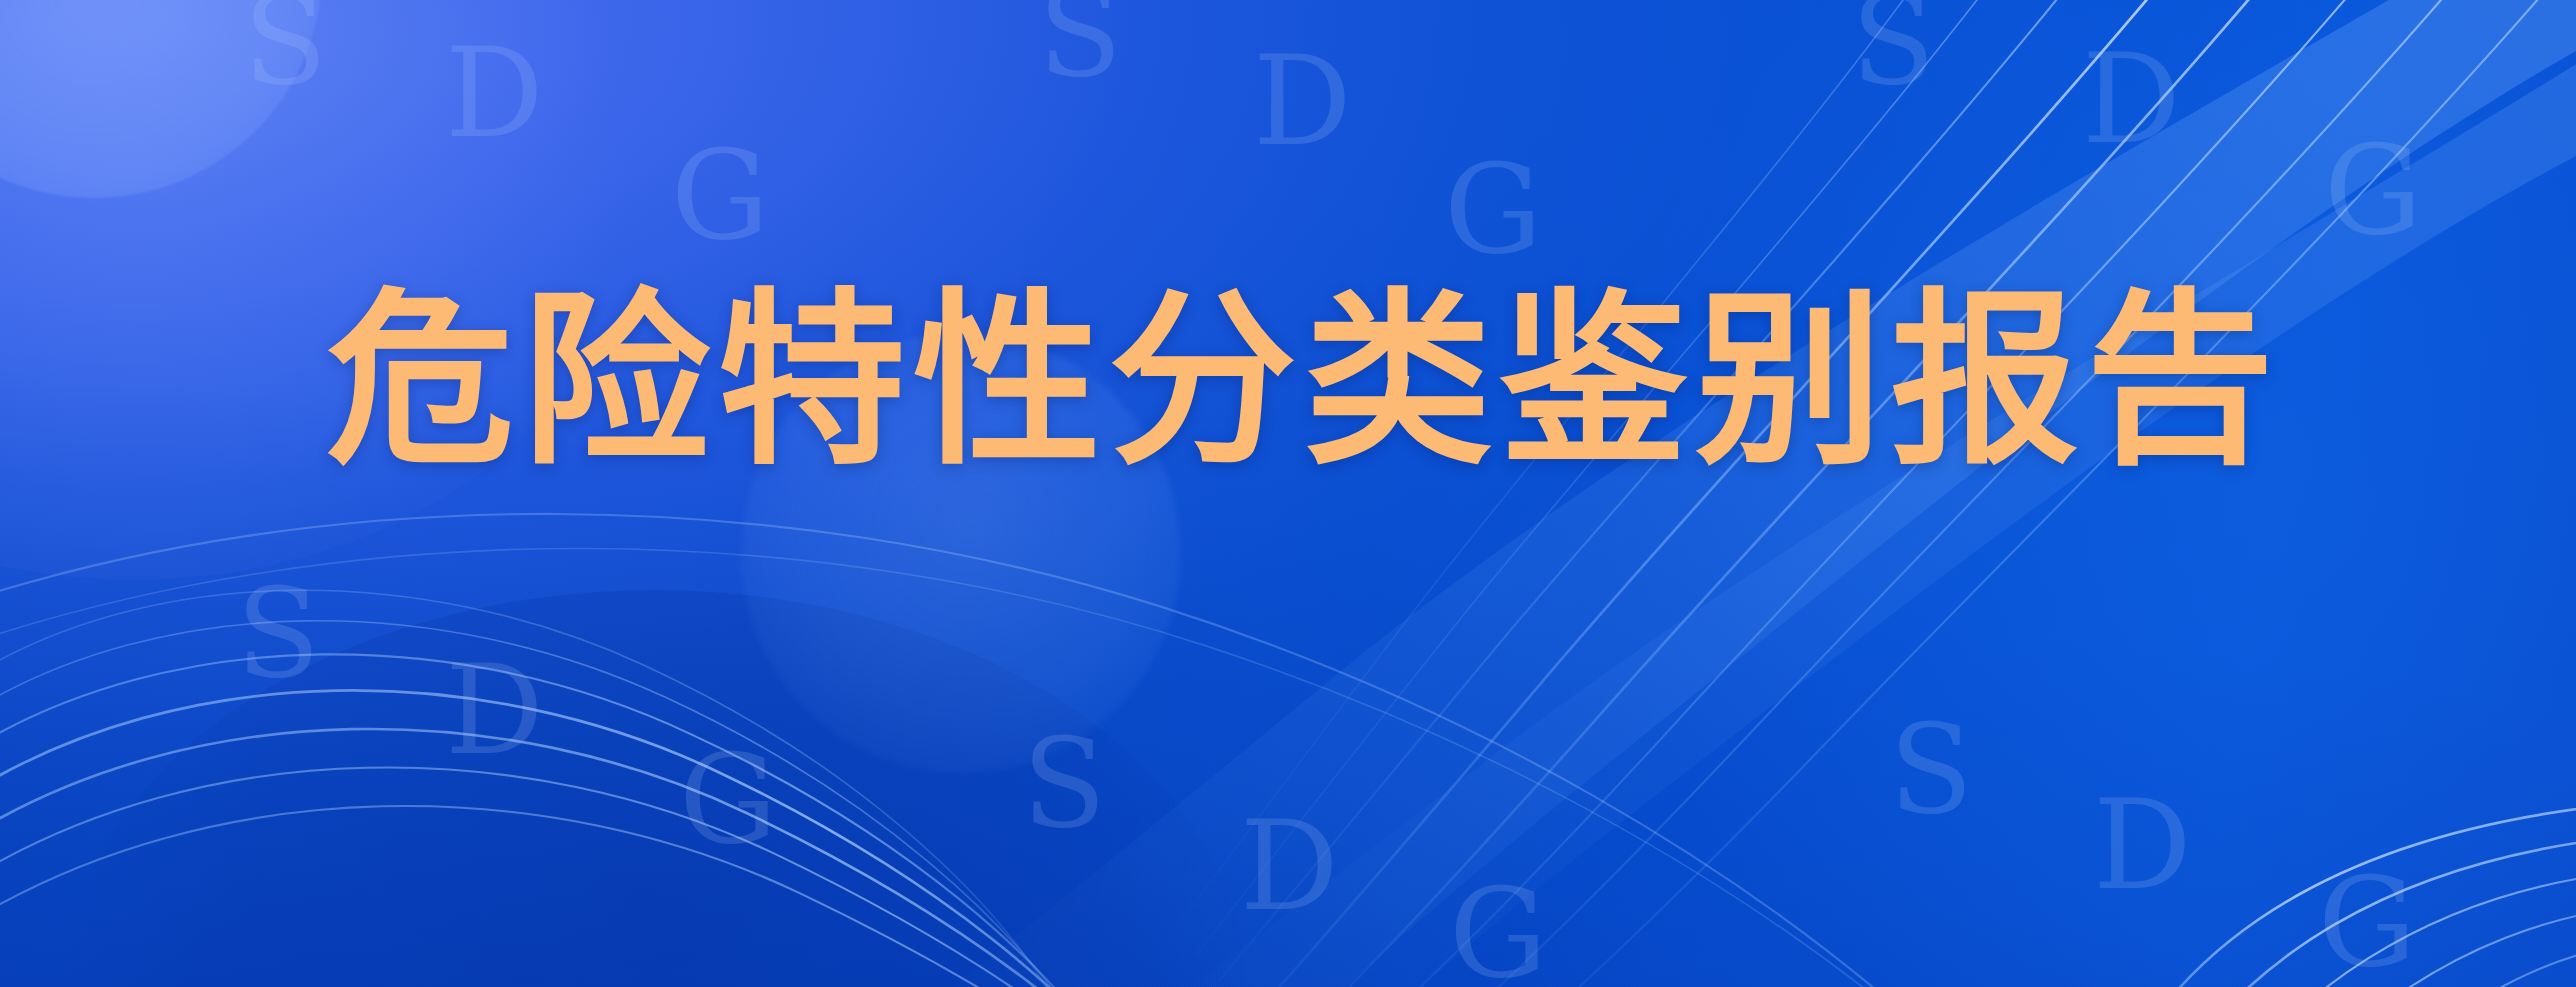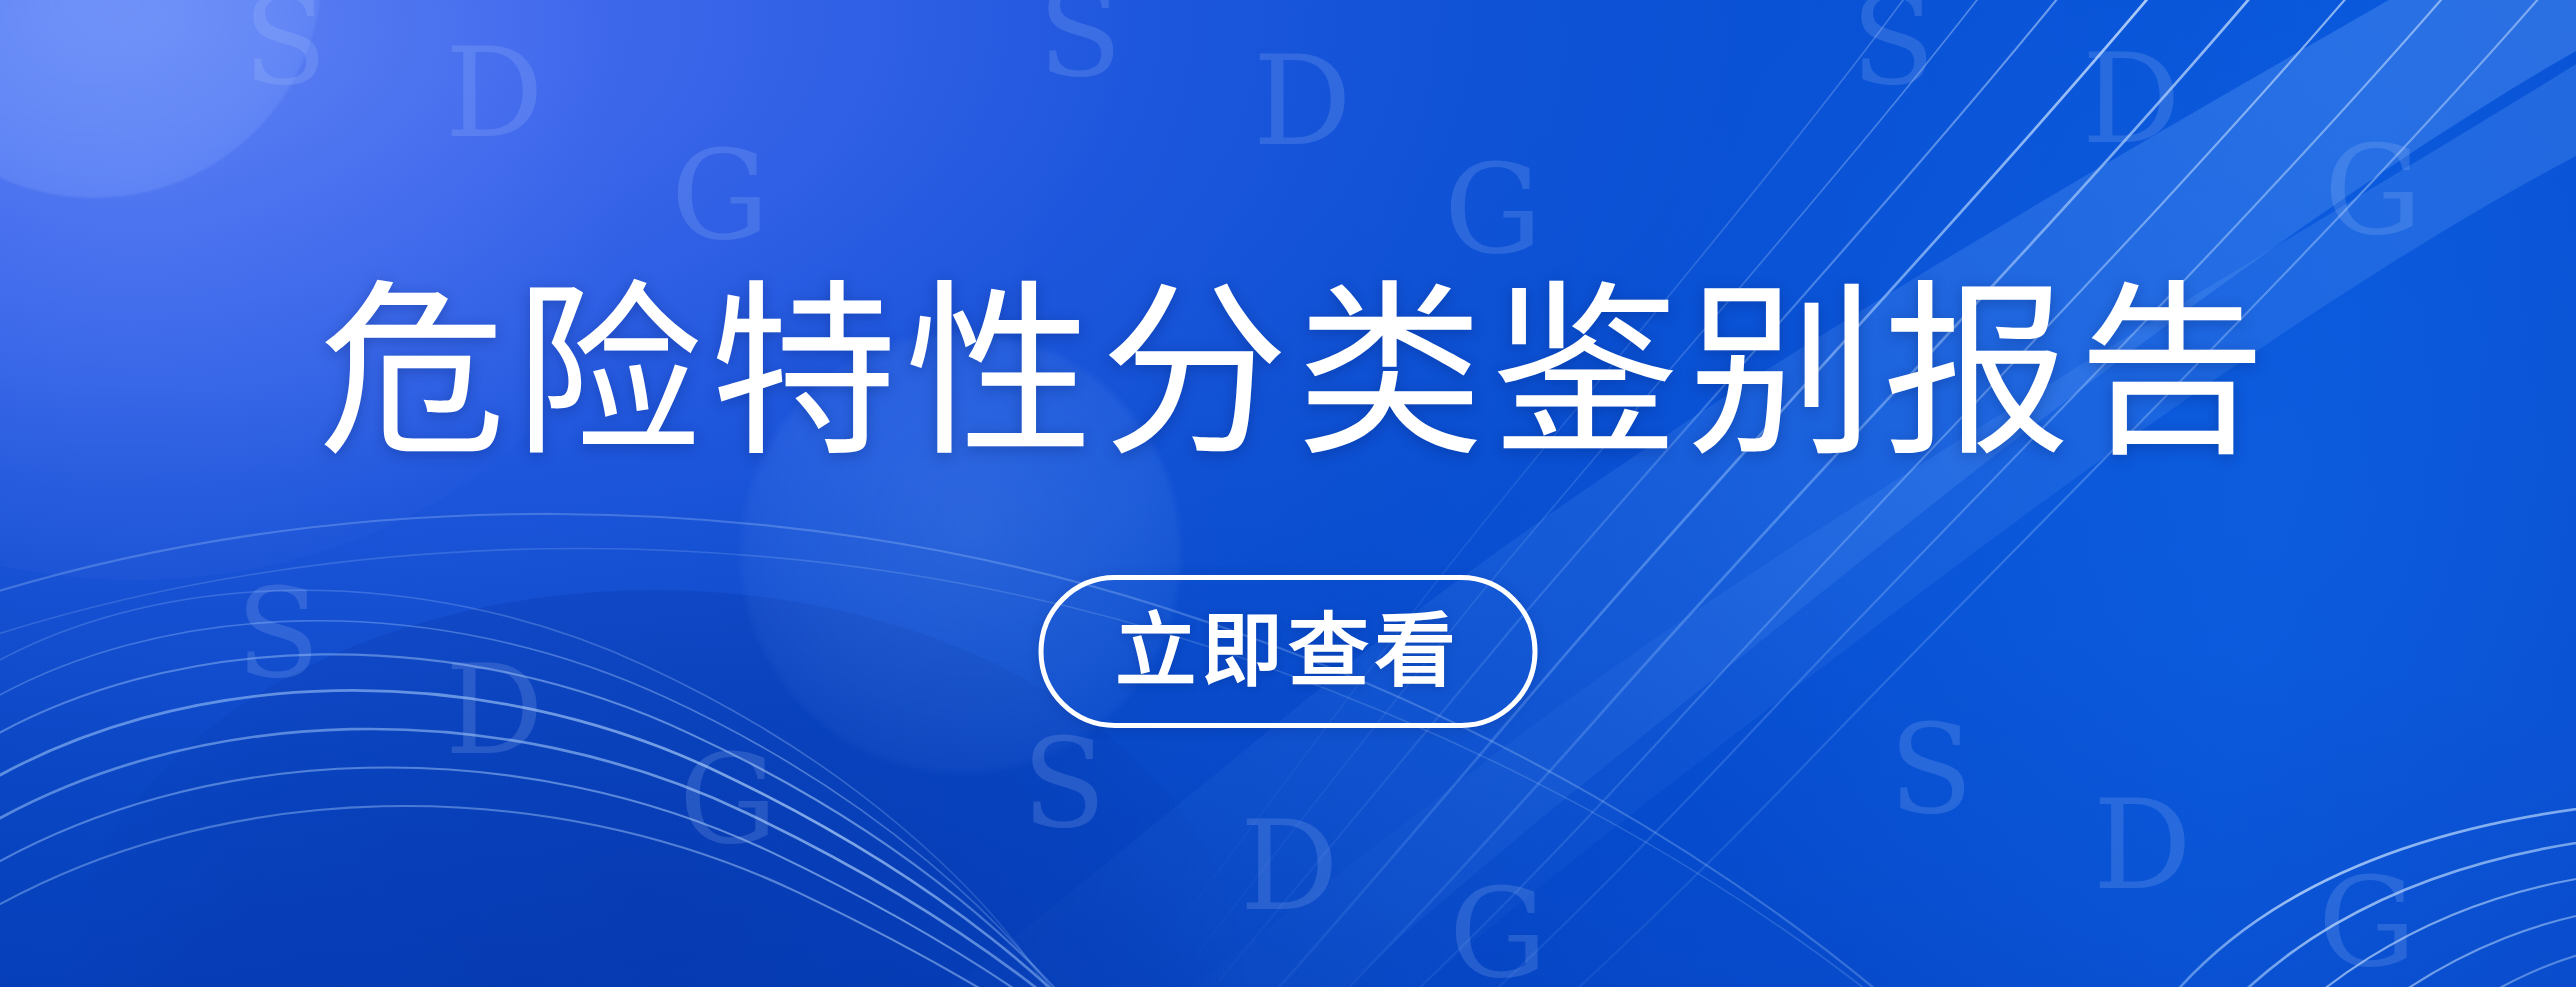--- a/index.html
+++ b/index.html
@@ -124,31 +124,31 @@
   .content {
     position: absolute;
     inset: 0;
     display: flex;
     flex-direction: column;
     align-items: center;
     justify-content: flex-start;
   }
 
   .title {
-    margin: 8px;
+    margin: 16px;
     position: absolute;
     left: 50%;
     transform: translateX(-50%);
     top: 264px;
     font-family: "Liberation Sans", "DejaVu Sans", sans-serif;
-    font-weight: 400;
+    font-weight: 700;
     font-size: 188px;
     line-height: 1.08;
     letter-spacing: 7.5px;
-    color: #ffffff;
+    color: #fdba74;
     white-space: nowrap;
     text-shadow: 0 3.2px 14px rgba(2, 28, 96, 0.30);
   }
 
   .cta-wrap {
     position: absolute;
     left: 50%;
     transform: translateX(-50%);
     top: 575px;
   }
@@ -274,21 +274,16 @@
     <span class="wm" style="left:1240px; top:805px; font-size:123px;">D</span>
     <span class="wm" style="left:1449px; top:872px; font-size:123px;">G</span>
     <span class="wm" style="left:1889px; top:708px; font-size:123px;">S</span>
     <span class="wm" style="left:2093px; top:784px; font-size:123px;">D</span>
     <span class="wm" style="left:2318px; top:861px; font-size:123px;">G</span>
   </div>
 
   <div class="content">
     <h1 class="title">危险特性分类鉴别报告</h1>
 
-    <div class="cta-wrap">
-      <button class="cta" type="button">
-        <span class="cta-label">立即查看</span>
-      </button>
-    </div>
   </div>
 
 </div>
 
 
 </body></html>

